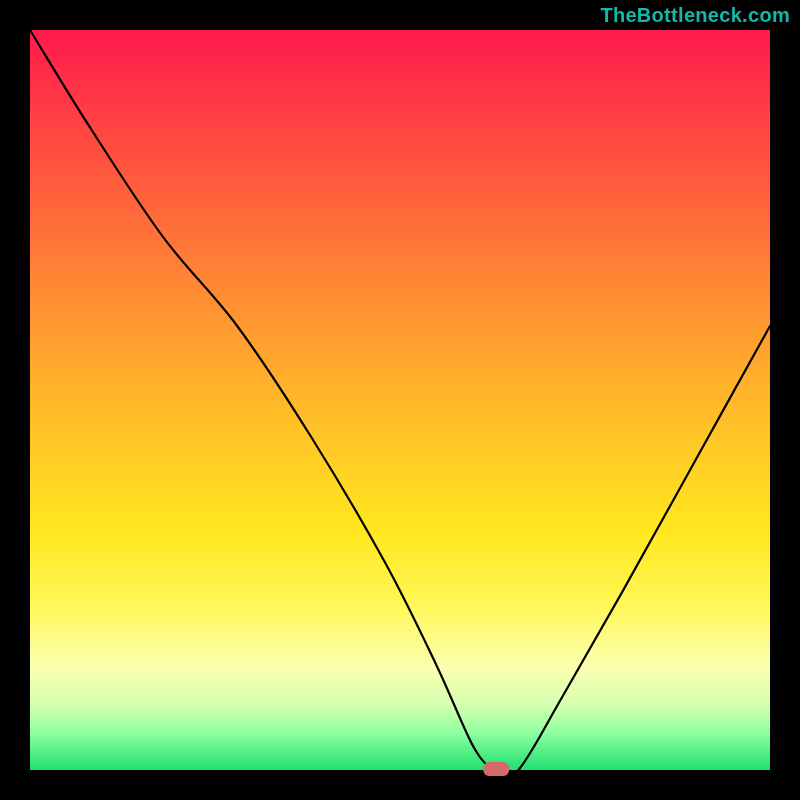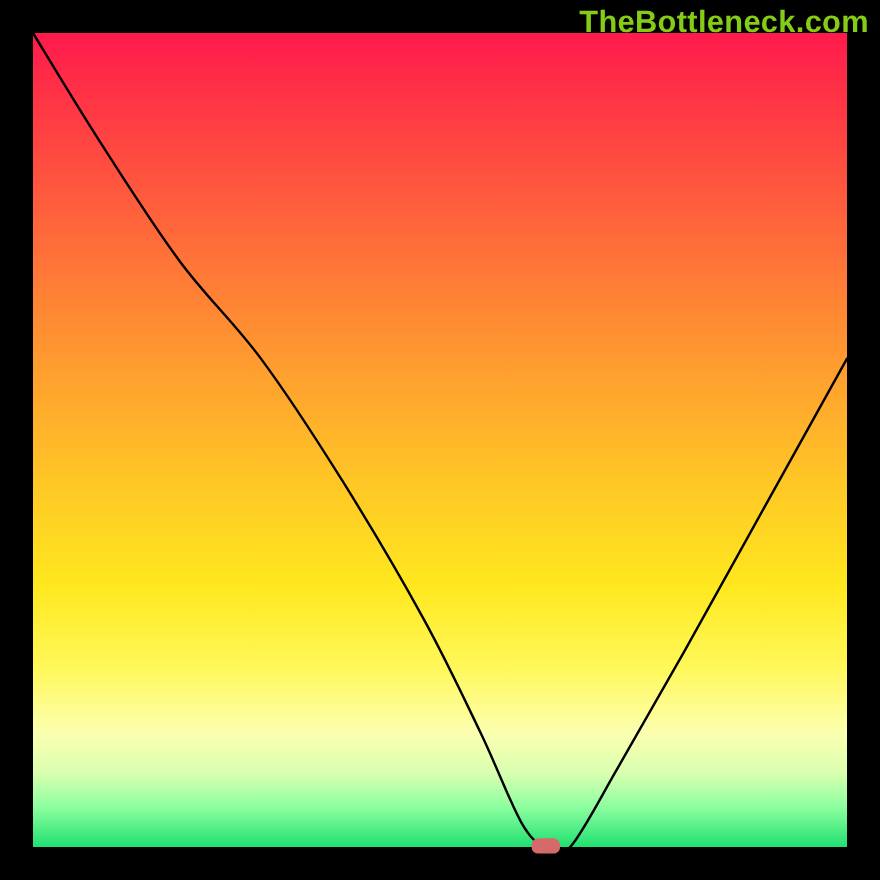--- a/index.html
+++ b/index.html
@@ -34,23 +34,23 @@
       #d8ffb0 91%,
       #8effa0 95%,
       #20e070 100%
     );
   }
   .watermark {
     position: absolute;
     top: 4px;
     right: 10px;
     font-family: Arial, Helvetica, sans-serif;
-    font-size: 28px;
+    font-size: 20px;
     font-weight: 600;
-    color: #84cc16;
+    color: #14b8a6;
     letter-spacing: 0.3px;
     user-select: none;
   }
   svg.overlay {
     position: absolute;
     left: 0;
     top: 0;
     width: 740px;
     height: 740px;
     overflow: visible;

